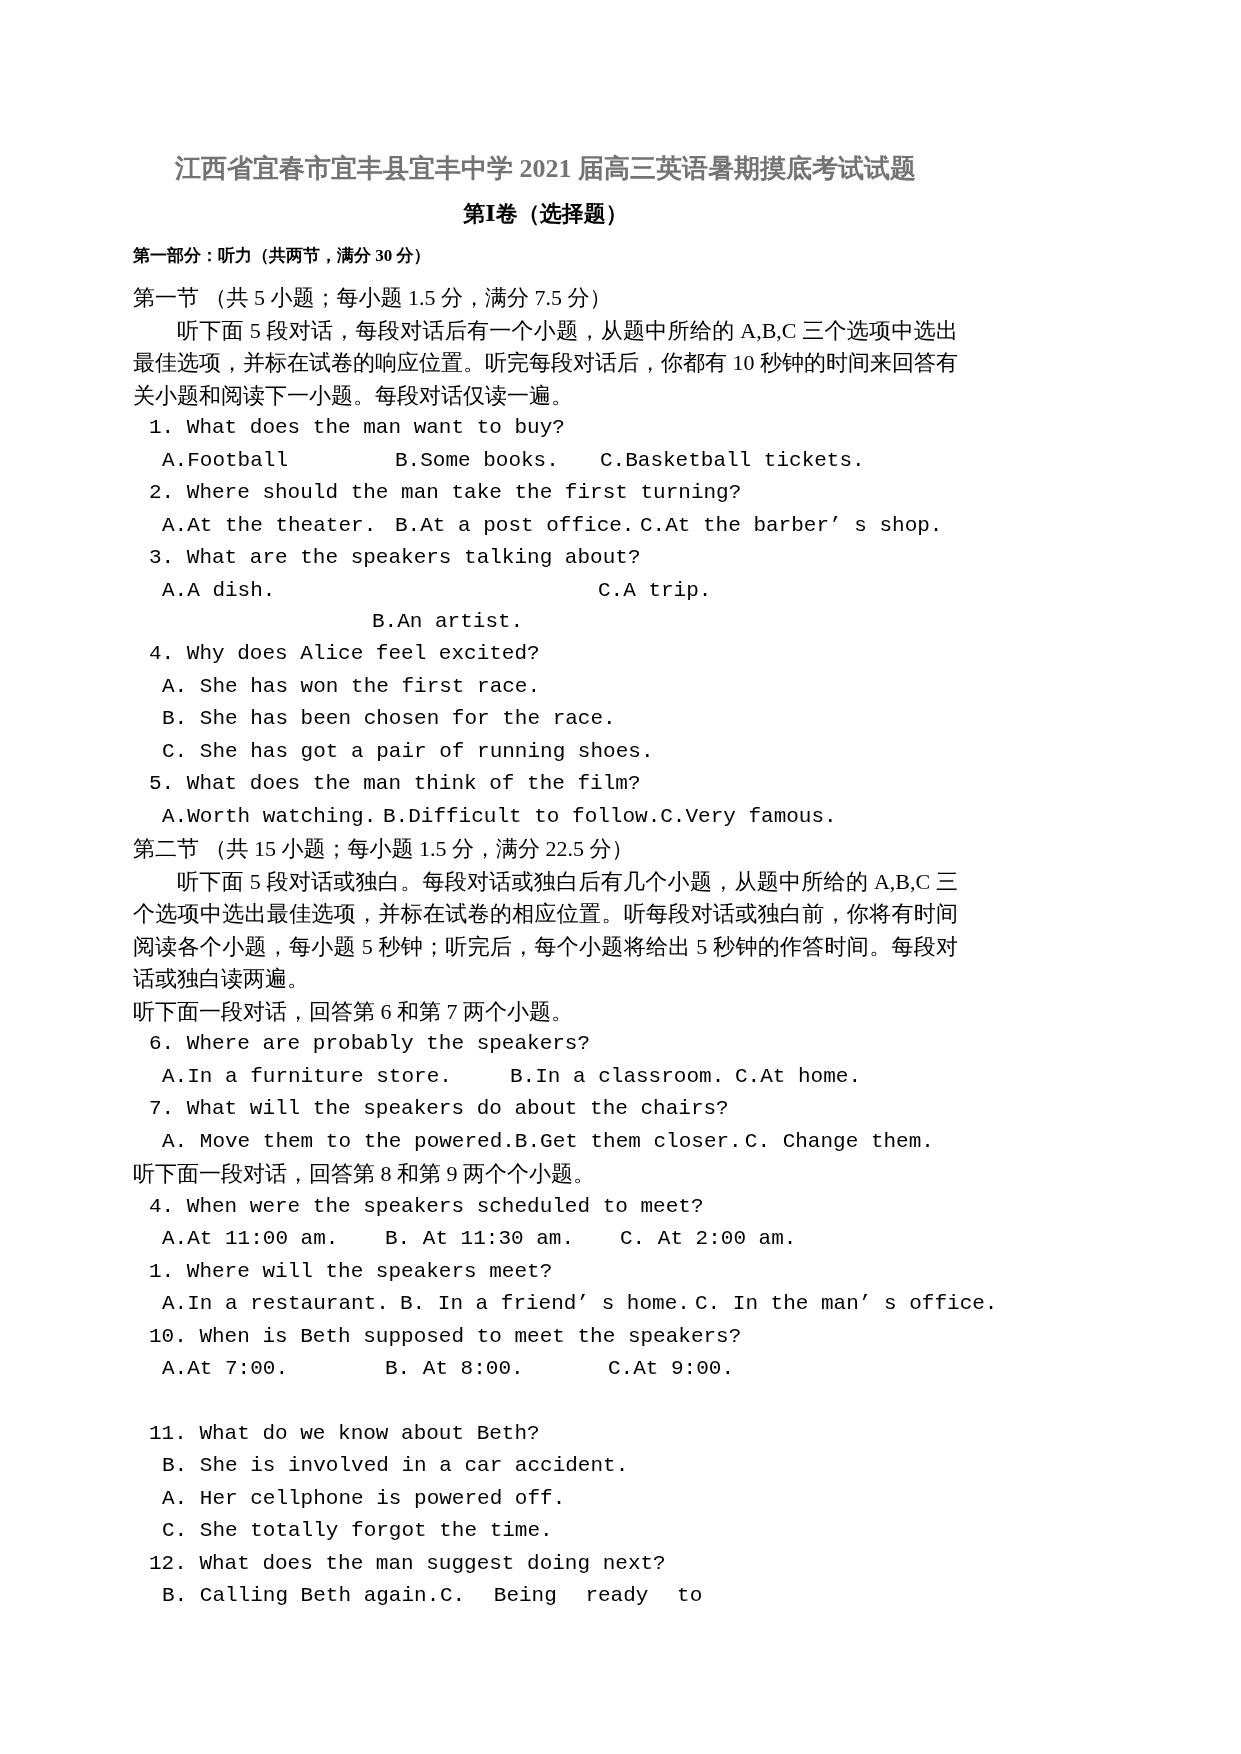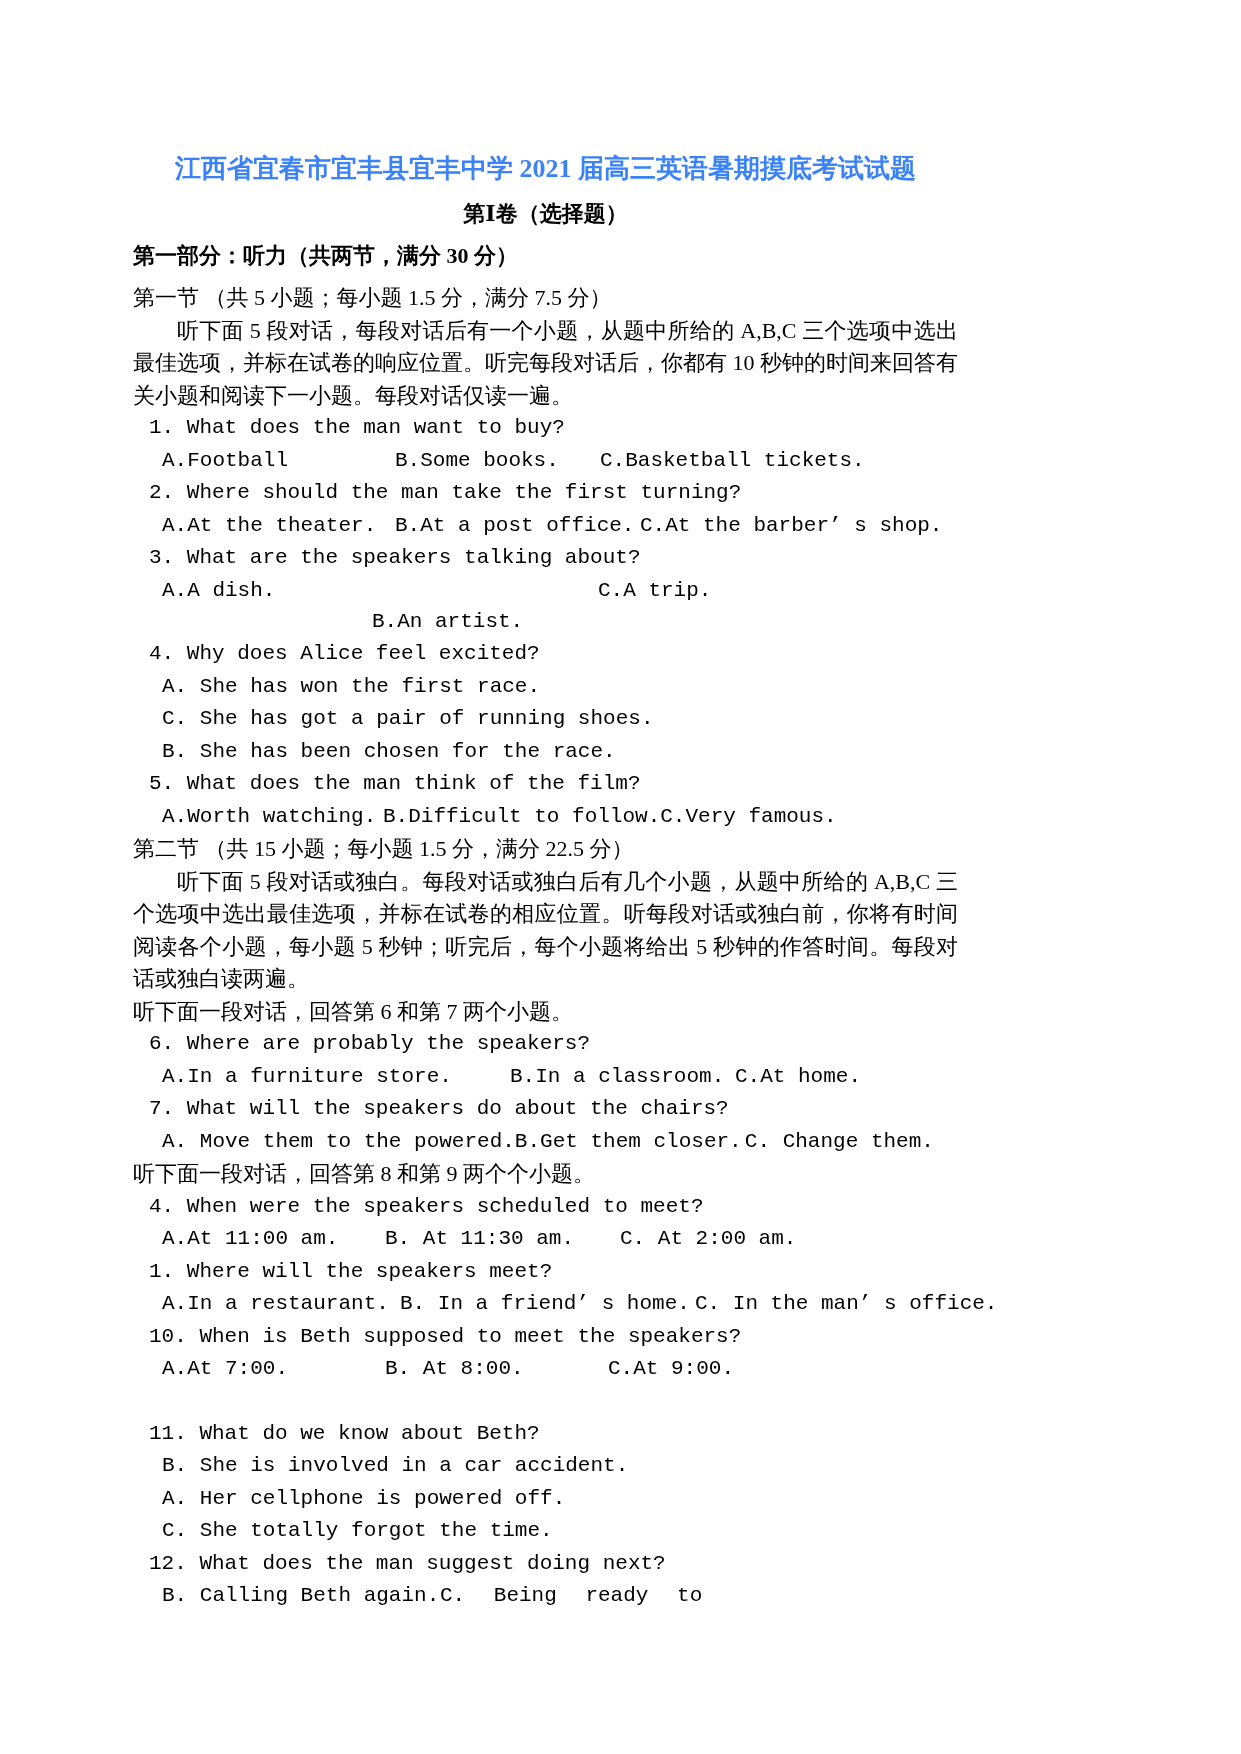--- a/index.html
+++ b/index.html
@@ -27,21 +27,21 @@
     white-space: nowrap;
   }
   .volume {
     font-size: 22px;
     line-height: 36px;
     font-weight: bold;
     text-align: center;
     margin-bottom: 6px;
   }
   .part-heading {
-    font-size: 22px;
+    font-size: 17px;
     line-height: 36px;
     font-weight: bold;
     margin-bottom: 8px;
   }
   .cn-line {
     font-size: 22px;
     line-height: 32.5px;
   }
   .para {
     font-size: 22px;
@@ -60,21 +60,21 @@
   .opt-stack { margin-left: 29px; white-space: nowrap; }
   .spacer { height: 32px; }
   .wide-words { word-spacing: 16px; }
 </style>
 </head>
 <body>
 
 <div class="page">
   <div class="content">
 
-    <div class="title" style="color:#3b82f6;">江西省宜春市宜丰县宜丰中学 2021 届高三英语暑期摸底考试试题</div>
+    <div class="title" style="color:#737373;">江西省宜春市宜丰县宜丰中学 2021 届高三英语暑期摸底考试试题</div>
 
     <div class="volume">第Ⅰ卷（选择题）</div>
 
     <div class="part-heading">第一部分：听力（共两节，满分 30 分）</div>
 
     <div class="cn-line">第一节 （共 5 小题；每小题 1.5 分，满分 7.5 分）</div>
 
     <div class="para">听下面 5 段对话，每段对话后有一个小题，从题中所给的 A,B,C 三个选项中选出最佳选项，并标在试卷的响应位置。听完每段对话后，你都有 10 秒钟的时间来回答有关小题和阅读下一小题。每段对话仅读一遍。</div>
 
     <div class="en stem">1. What does the man want to buy?</div>
@@ -93,22 +93,22 @@
 
     <div class="en stem">3. What are the speakers talking about?</div>
     <div class="en opts">
       <span class="opt" style="min-width:210px;">A.A dish.</span>
       <span class="opt" style="min-width:226px;margin-top:31px;">B.An artist.</span>
       <span class="opt">C.A trip.</span>
     </div>
 
     <div class="en stem">4. Why does Alice feel excited?</div>
     <div class="en opt-stack">A. She has won the first race.</div>
+    <div class="en opt-stack">B. She has been chosen for the race.</div>
     <div class="en opt-stack">C. She has got a pair of running shoes.</div>
-    <div class="en opt-stack">B. She has been chosen for the race.</div>
 
     <div class="en stem">5. What does the man think of the film?</div>
     <div class="en opts">
       <span class="opt" style="min-width:221px;">A.Worth watching.</span>
       <span class="opt" style="min-width:265px;">B.Difficult to follow.</span>
       <span class="opt">C.Very famous.</span>
     </div>
 
     <div class="cn-line">第二节 （共 15 小题；每小题 1.5 分，满分 22.5 分）</div>
 

